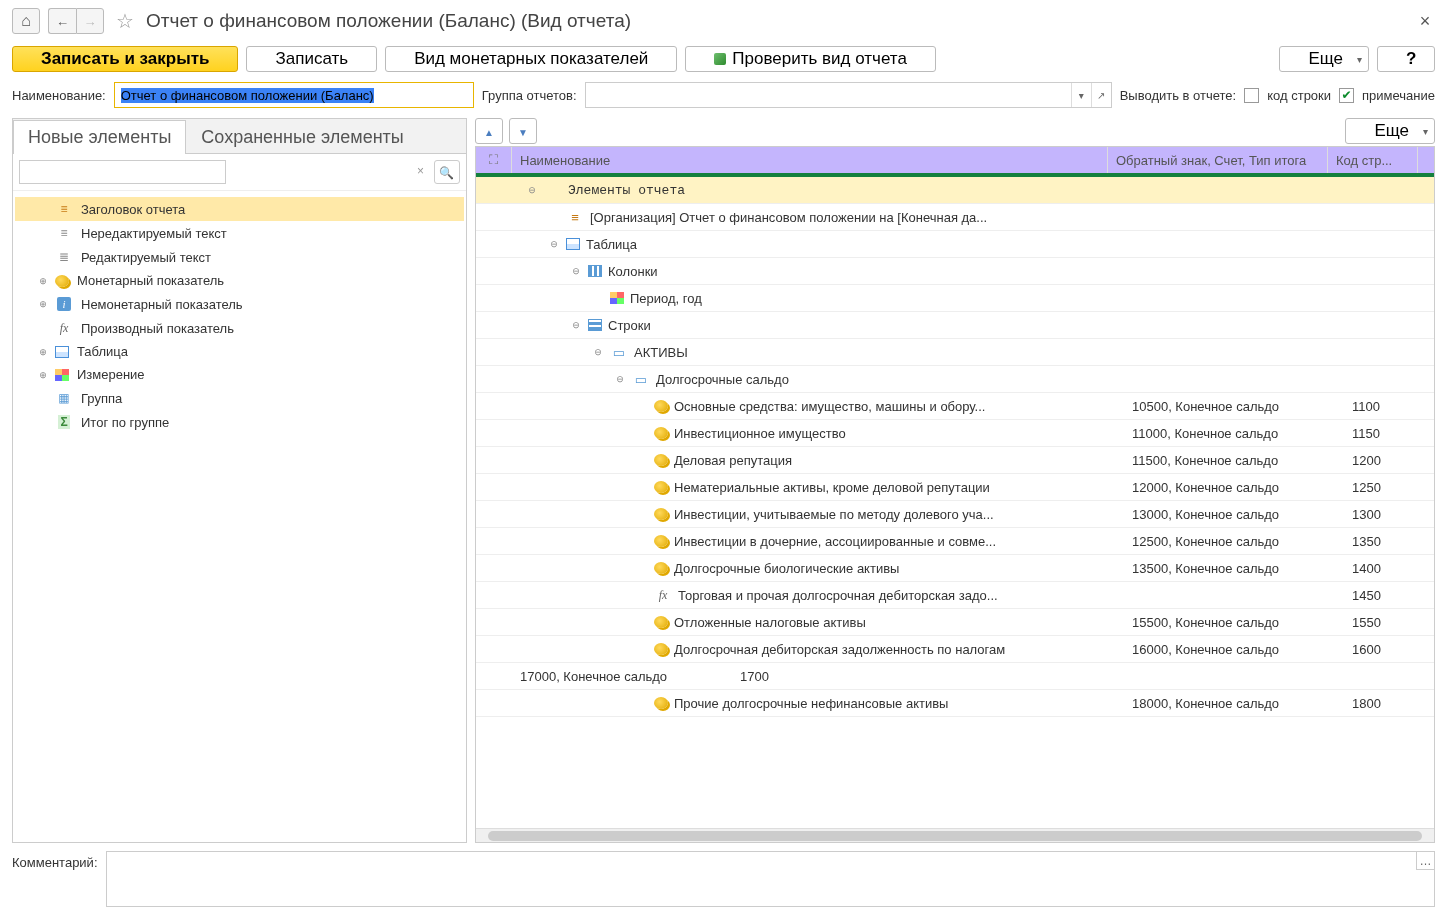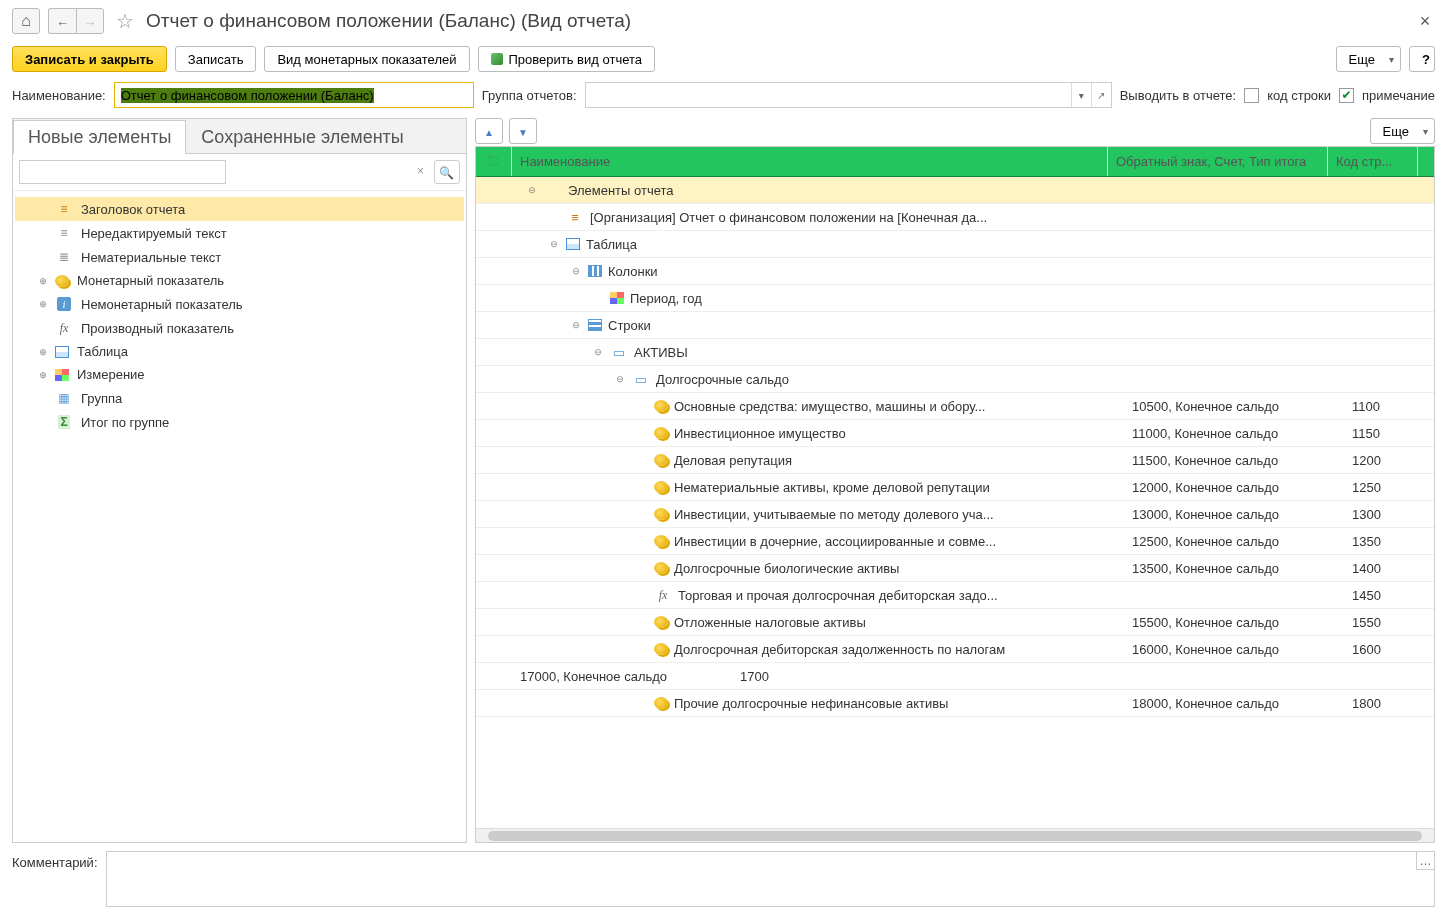--- a/index.html
+++ b/index.html
@@ -11,32 +11,32 @@
 .nav-btn { width: 28px; height: 26px; border: 1px solid #bbb; background: #f5f5f5; border-radius: 3px; display: inline-flex; align-items: center; justify-content: center; cursor: pointer; }
 .nav-group { display: flex; }
 .nav-group .nav-btn:first-child { border-radius: 3px 0 0 3px; border-right: none; }
 .nav-group .nav-btn:last-child { border-radius: 0 3px 3px 0; }
 .star-btn { width: 26px; height: 26px; display: inline-flex; align-items: center; justify-content: center; cursor: pointer; color: #999; font-size: 20px; }
 .title { font-size: 19px; color: #444; flex: 1; }
 .close-x { font-size: 18px; color: #555; cursor: pointer; width: 20px; text-align: center; }
 
 
 .toolbar { display: flex; align-items: center; gap: 8px; margin-bottom: 10px; }
-.btn { height: 26px; padding: 0 12px; border: 1px solid #bbb; background: #fff; border-radius: 3px; cursor: pointer; font-size: 13px; display: inline-flex; align-items: center; gap: 6px; }
+.btn { height: 26px; padding: 0 28px; border: 1px solid #bbb; background: #fff; border-radius: 3px; cursor: pointer; font-size: 17px; display: inline-flex; align-items: center; gap: 6px; }
 .btn-primary { background: linear-gradient(#ffe15a,#ffd21f); border-color: #d9a500; font-weight: bold; }
 .btn-dropdown { padding-right: 6px; }
 .btn-dropdown::after { content: "▾"; margin-left: 8px; color: #666; font-size: 10px; }
 .spacer { flex: 1; }
 .q-btn { width: 26px; font-weight: bold; }
 
 
 .form-row { display: flex; align-items: center; gap: 8px; margin-bottom: 10px; }
 .label { color: #333; white-space: nowrap; }
 .input-highlight { border: 1px solid #e8b500; background: #fff; height: 26px; padding: 0 6px; flex: 0 0 360px; display: flex; align-items: center; }
-.input-highlight span { background: #4d7c0f; color: #000; }
+.input-highlight span { background: #3b82f6; color: #000; }
 .select-box { border: 1px solid #ccc; height: 26px; flex: 1; display: flex; align-items: center; position: relative; min-width: 300px; }
 .select-box .sb-btn { width: 20px; height: 24px; border-left: 1px solid #ddd; display: flex; align-items: center; justify-content: center; color: #666; font-size: 10px; cursor: pointer; }
 .sb-input { flex: 1; border: none; outline: none; padding: 0 6px; height: 24px; }
 .chk { width: 15px; height: 15px; border: 1px solid #999; display: inline-flex; align-items: center; justify-content: center; font-size: 12px; color: #0a8a2a; cursor: pointer; }
 
 
 .main { display: flex; gap: 8px; flex: 1; min-height: 0; }
 .left-pane { width: 455px; border: 1px solid #ccc; display: flex; flex-direction: column; }
 .right-pane { flex: 1; display: flex; flex-direction: column; min-width: 0; }
 
@@ -55,21 +55,21 @@
 .el-item.selected { background: #ffe9a8; }
 .el-expand { position: absolute; left: 22px; top: 6px; width: 12px; height: 12px; color: #888; font-size: 9px; display: flex; align-items: center; justify-content: center; cursor: pointer; }
 .el-icon { width: 18px; height: 16px; display: inline-flex; align-items: center; justify-content: center; font-size: 12px; flex-shrink: 0; }
 
 
 .right-toolbar { display: flex; align-items: center; gap: 6px; margin-bottom: 2px; }
 .arrow-btn { width: 28px; height: 26px; border: 1px solid #bbb; border-radius: 3px; background: #fff; display: inline-flex; align-items: center; justify-content: center; cursor: pointer; }
 
 
 .grid { flex: 1; border: 1px solid #ccc; display: flex; flex-direction: column; min-height: 0; }
-.grid-header { display: flex; border-bottom: 1px solid #15803d; background: #22c55e; height: 30px; }
+.grid-header { display: flex; border-bottom: 4px solid #15803d; background: #c4b5fd; height: 30px; }
 .gh-cell { border-right: 1px solid #ddd; padding: 6px 8px; color: #555; font-size: 13px; display: flex; align-items: center; }
 .gh-0 { width: 36px; justify-content: center; }
 .gh-1 { flex: 1; min-width: 300px; }
 .gh-2 { width: 220px; }
 .gh-3 { width: 90px; }
 .gh-4 { width: 14px; border-right: none; }
 
 .grid-body { flex: 1; overflow-y: scroll; overflow-x: auto; }
 .grow { display: flex; border-bottom: 1px solid #eee; height: 27px; align-items: center; }
 .grow.hi { background: #fff3c4; }
@@ -191,21 +191,21 @@
           <div class="el-item selected">
             <span class="el-icon ico-header"></span>
             <span>Заголовок отчета</span>
           </div>
           <div class="el-item">
             <span class="el-icon ico-text"></span>
             <span>Нередактируемый текст</span>
           </div>
           <div class="el-item">
             <span class="el-icon ico-edit-text"></span>
-            <span>Нематериальные текст</span>
+            <span>Редактируемый текст</span>
           </div>
           <div class="el-item">
             <span class="el-expand">⊕</span>
             <span class="el-icon ico-coins"></span>
             <span>Монетарный показатель</span>
           </div>
           <div class="el-item">
             <span class="el-expand">⊕</span>
             <span class="el-icon ico-info"></span>
             <span>Немонетарный показатель</span>
@@ -256,21 +256,21 @@
           <div class="gh-cell gh-3">Код стр...</div>
           <div class="gh-cell gh-4"></div>
         </div>
         <div class="grid-body" id="grid-body">
             <div class="grow hi">
               <div class="gc-0"></div>
               <div class="gc-name">
                 <span class="indent" style="width: 0px;"></span>
                 <span class="tree-toggle">⊖</span>
                 <span class="row-icon "></span>
-                <span style="overflow: hidden; text-overflow: ellipsis;">Элементы отчета</span>
+                <span style="overflow: hidden; text-overflow: ellipsis; font-family: Liberation Mono, monospace;">Элементы отчета</span>
               </div>
               <div class="gc-2"></div>
               <div class="gc-3"></div>
             </div>
             <div class="grow">
               <div class="gc-0"></div>
               <div class="gc-name">
                 <span class="indent" style="width: 22px;"></span>
                 <span class="tree-toggle"></span>
                 <span class="row-icon ico-header"></span>

